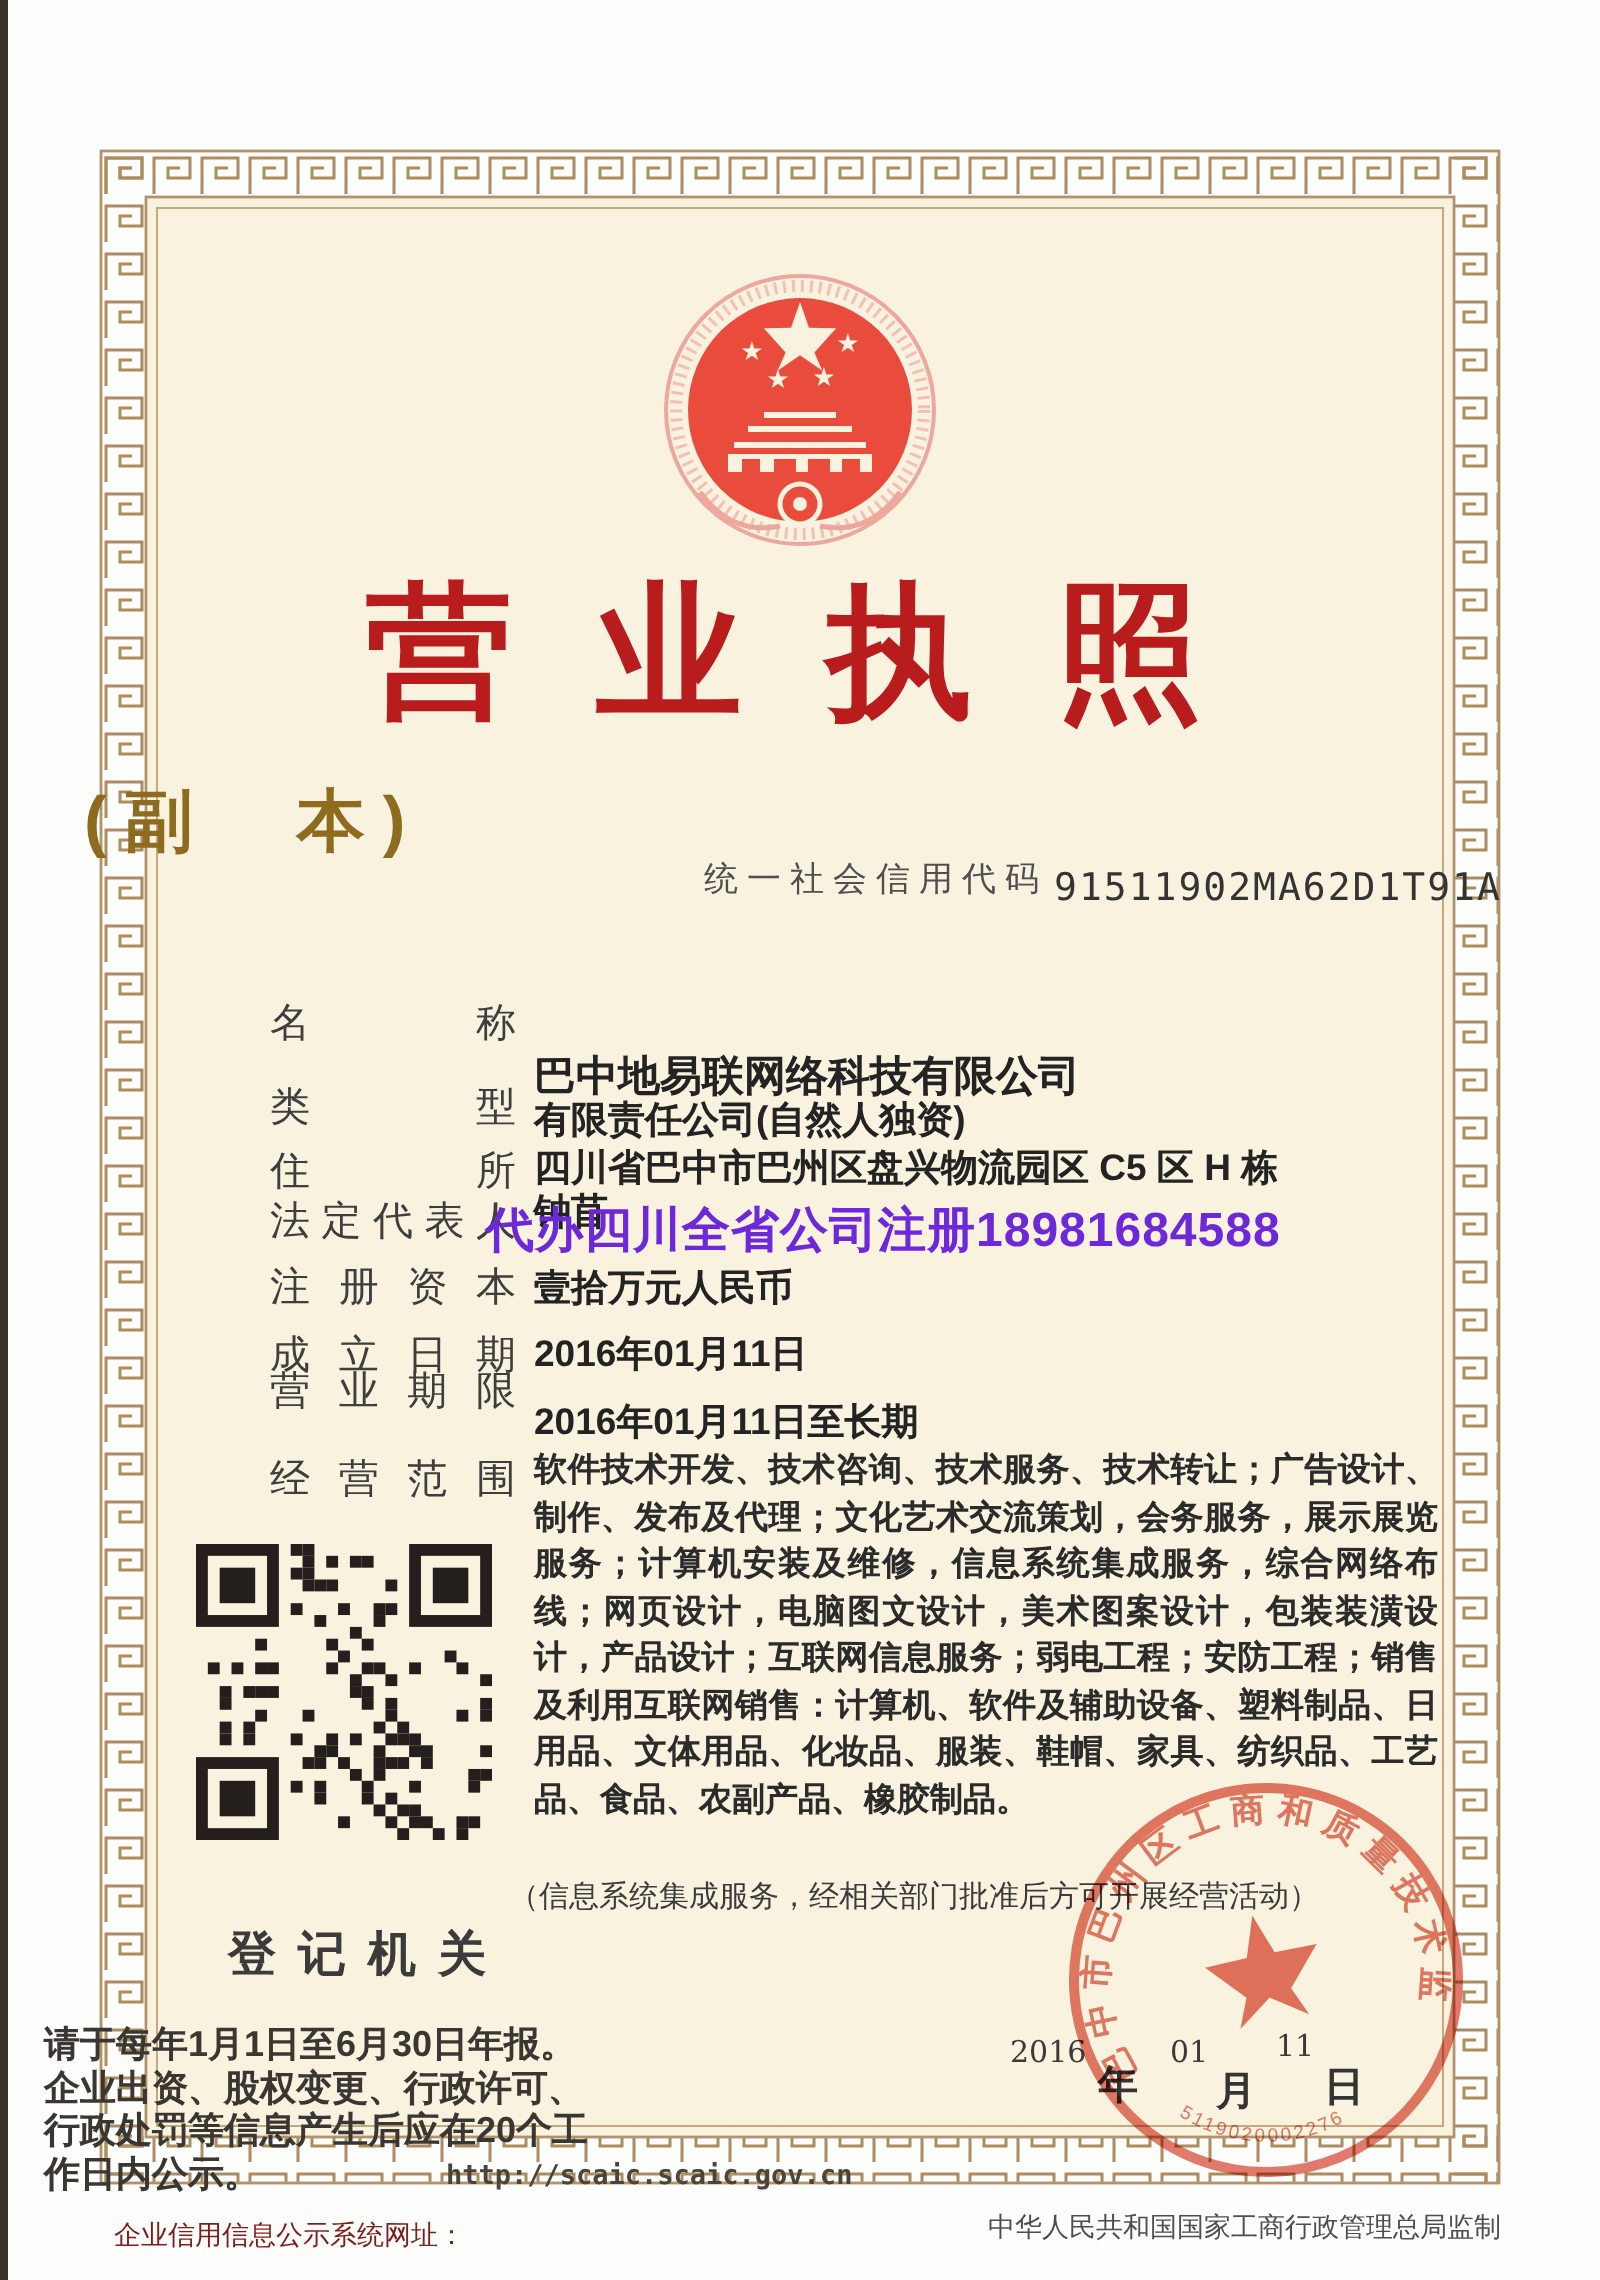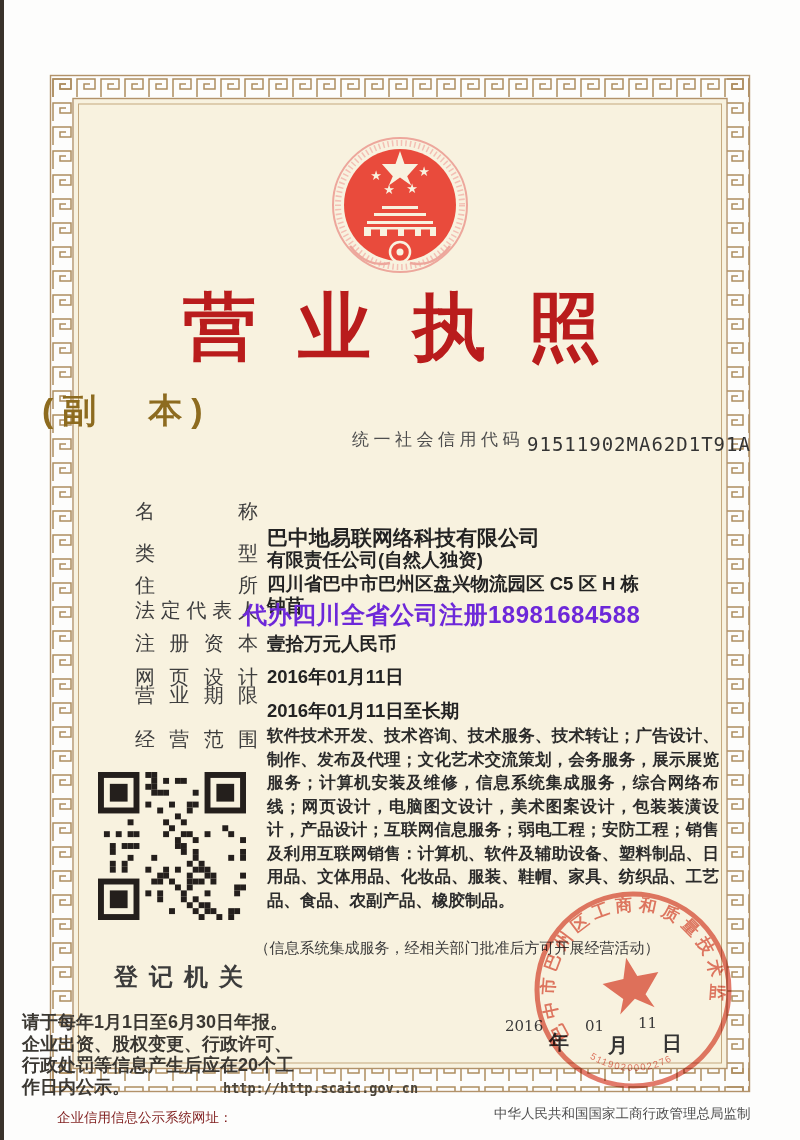--- a/index.html
+++ b/index.html
@@ -94,21 +94,21 @@
 
   <div class="lbl" style="top:572px">住所</div>
   <div class="val v18" style="top:571px">四川省巴中市巴州区盘兴物流园区 C5 区 H 栋</div>
 
   <div class="lbl" style="top:597px">法定代表人</div>
   <div class="val v18" style="top:593px">钟苜</div>
 
   <div class="lbl" style="top:630px">注册资本</div>
   <div class="val v18" style="top:631px">壹拾万元人民币</div>
 
-  <div class="lbl" style="top:664px">网页设计</div>
+  <div class="lbl" style="top:664px">成立日期</div>
   <div class="val v18" style="top:664px">2016年01月11日</div>
 
   <div class="lbl" style="top:682px">营业期限</div>
   <div class="val v18" style="top:698px">2016年01月11日至长期</div>
 
   <div class="lbl" style="top:726px">经营范围</div>
   <div class="scope">软件技术开发、技术咨询、技术服务、技术转让；广告设计、制作、发布及代理；文化艺术交流策划，会务服务，展示展览服务；计算机安装及维修，信息系统集成服务，综合网络布线；网页设计，电脑图文设计，美术图案设计，包装装潢设计，产品设计；互联网信息服务；弱电工程；安防工程；销售及利用互联网销售：计算机、软件及辅助设备、塑料制品、日用品、文体用品、化妆品、服装、鞋帽、家具、纺织品、工艺品、食品、农副产品、橡胶制品。</div>
 
   <div class="abs qr"><svg width="148" height="148" viewBox="0 0 150 150" fill="#241f1c">
         <rect x="48" y="0" width="6" height="6"></rect>
@@ -248,18 +248,18 @@
       <text font-size="9.5" letter-spacing="1.5" fill="#dd5a47">
         <textPath href="#sealArcBottom" xlink:href="#sealArcBottom" startOffset="2">5119020002276</textPath>
       </text>
     </g>
   </svg>
 
   <div class="abs annual">请于每年1月1日至6月30日年报。
 企业出资、股权变更、行政许可、
 行政处罚等信息产生后应在20个工
 作日内公示。</div>
-  <div class="abs url">http://http.scaic.gov.cn</div>
+  <div class="abs url">http://scaic.scaic.gov.cn</div>
   <div class="abs footer-left">企业信用信息公示系统网址：</div>
   <div class="abs footer-right">中华人民共和国国家工商行政管理总局监制</div>
 
   <div class="abs scan-edge"></div>
 </div>
 
 </body></html>

